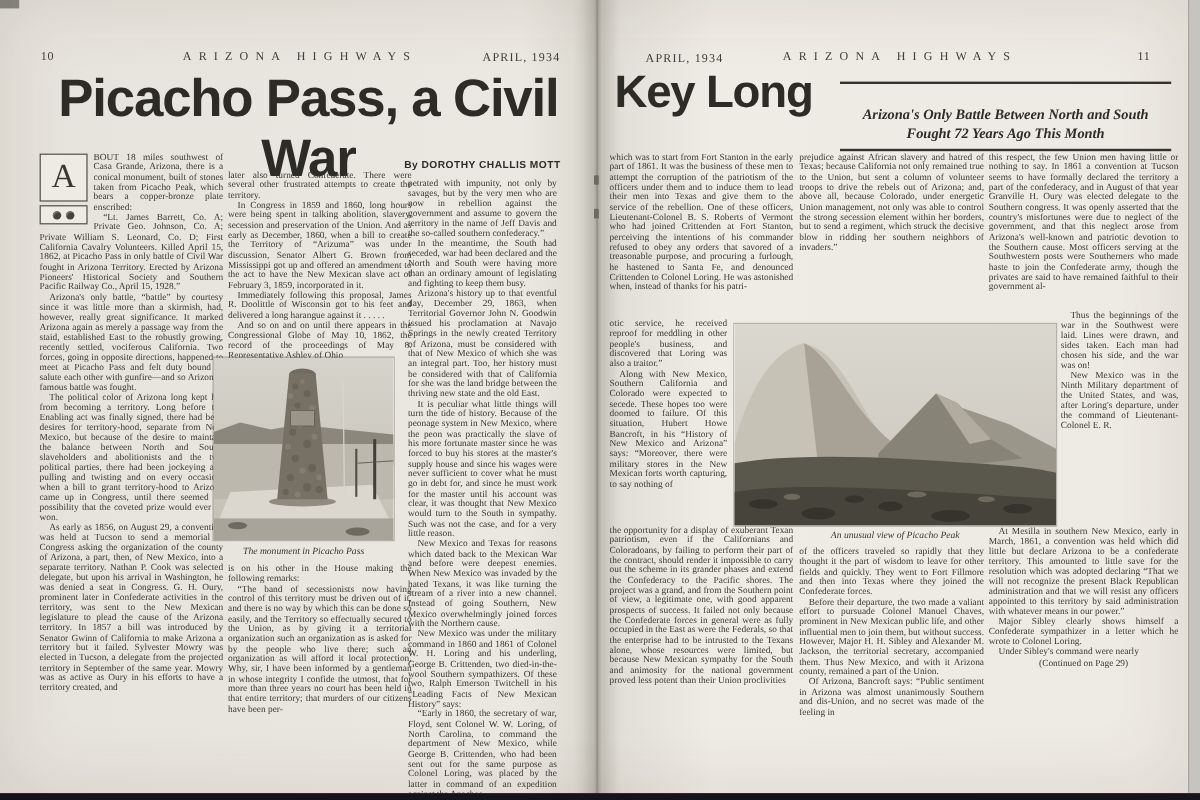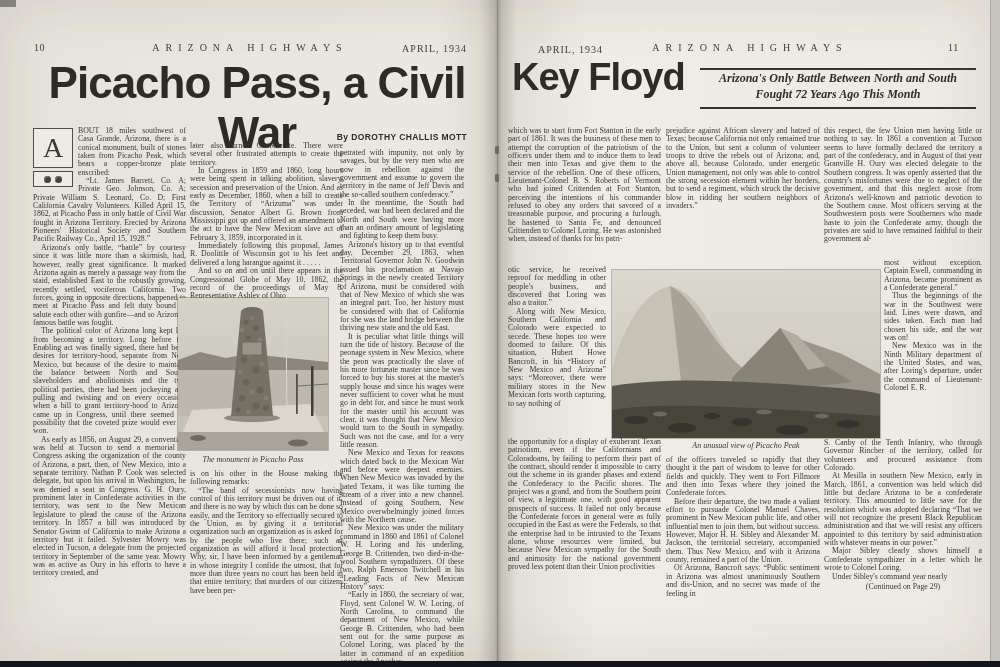--- a/index.html
+++ b/index.html
@@ -18,21 +18,21 @@
 
   .pghead{position:absolute;font-size:10px;letter-spacing:.5px;color:#3f3d37;}
   .journal{letter-spacing:6px;font-size:10px;text-align:center;}
   .issue{font-size:10px;letter-spacing:1px;}
 
   .headline{position:absolute;font-family:"Liberation Sans",sans-serif;font-weight:700;
             color:#2c2b26;letter-spacing:-1px;}
   .byline{position:absolute;font-family:"Liberation Sans",sans-serif;font-weight:700;
           font-size:8.5px;letter-spacing:.4px;text-align:center;color:#2e2c27;}
   .subhead{position:absolute;left:700px;top:68px;width:272px;border-top:2.5px solid #35332d;
-           border-bottom:2px solid #35332d;padding:0 2px 5px 2px;text-align:center;
+           border-bottom:2px solid #35332d;padding:17px 2px 5px 2px;text-align:center;
            font-style:italic;font-weight:700;font-size:12px;line-height:16px;color:#2e2c27;}
 
   .col{position:absolute;font-size:7.8px;line-height:8.35px;text-align:justify;color:#38362f;}
   .clip{overflow:hidden;}
   .col p{margin:0;text-indent:8px;}
   .col p.ni{text-indent:0;}
   .seg-narrow{width:98px;}
   .seg-narrow-r{width:98px;margin-left:60px;}
 
   .dc{float:left;width:40px;margin:1px 5px 1px 0;}
@@ -150,21 +150,21 @@
         <p>New Mexico was under the military command in 1860 and 1861 of Colonel W. H. Loring and his underling, George B. Crittenden, two died-in-the-wool Southern sympathizers. Of these two, Ralph Emerson Twitchell in his “Leading Facts of New Mexican History” says:</p>
         <p>“Early in 1860, the secretary of war, Floyd, sent Colonel W. W. Loring, of North Carolina, to command the department of New Mexico, while George B. Crittenden, who had been sent out for the same purpose as Colonel Loring, was placed by the latter in command of an expedition against the Apaches,</p>
       </div>
     </div>
 
     <div>
       <div class="pghead issue" style="left:538px;top:44px;">APRIL, 1934</div>
       <div class="pghead journal" style="left:620px;top:42px;width:260px;">ARIZONA HIGHWAYS</div>
       <div class="pghead" style="left:948px;top:42px;">11</div>
 
-      <h1 class="headline" style="left:512px;top:56px;width:200px;margin:0;font-size:38px;">Key Floyd</h1>
+      <h1 class="headline" style="left:512px;top:56px;width:200px;margin:0;font-size:38px;">Key Long</h1>
 
       <div class="subhead">Arizona's Only Battle Between North and South Fought 72 Years Ago This Month</div>
 
       <div class="col" style="left:508px;top:127px;width:153px;">
         <div class="clip" style="height:139px;">
           <p class="ni">which was to start from Fort Stanton in the early part of 1861. It was the business of these men to attempt the corruption of the patriotism of the officers under them and to induce them to lead their men into Texas and give them to the service of the rebellion. One of these officers, Lieutenant-Colonel B. S. Roberts of Vermont who had joined Crittenden at Fort Stanton, perceiving the intentions of his commander refused to obey any orders that savored of a treasonable purpose, and procuring a furlough, he hastened to Santa Fe, and denounced Crittenden to Colonel Loring. He was astonished when, instead of thanks for his patri-</p>
         </div>
         <div class="seg-narrow" style="min-height:172px;">
           <p class="ni">otic service, he received reproof for meddling in other people's business, and discovered that Loring was also a traitor.”</p>
           <p>Along with New Mexico, Southern California and Colorado were expected to secede. These hopes too were doomed to failure. Of this situation, Hubert Howe Bancroft, in his “History of New Mexico and Arizona” says: “Moreover, there were military stores in the New Mexican forts worth capturing, to say nothing of</p>
@@ -215,29 +215,27 @@
         <p class="ni">of the officers traveled so rapidly that they thought it the part of wisdom to leave for other fields and quickly. They went to Fort Fillmore and then into Texas where they joined the Confederate forces.</p>
         <p>Before their departure, the two made a valiant effort to pursuade Colonel Manuel Chaves, prominent in New Mexican public life, and other influential men to join them, but without success. However, Major H. H. Sibley and Alexander M. Jackson, the territorial secretary, accompanied them. Thus New Mexico, and with it Arizona county, remained a part of the Union.</p>
         <p>Of Arizona, Bancroft says: “Public sentiment in Arizona was almost unanimously Southern and dis-Union, and no secret was made of the feeling in</p>
       </div>
 
       <div class="col" style="left:824px;top:127px;width:158px;">
         <div class="clip" style="height:132px;">
           <p class="ni">this respect, the few Union men having little or nothing to say. In 1861 a convention at Tucson seems to have formally declared the territory a part of the confederacy, and in August of that year Granville H. Oury was elected delegate to the Southern congress. It was openly asserted that the country's misfortunes were due to neglect of the government, and that this neglect arose from Arizona's well-known and patriotic devotion to the Southern cause. Most officers serving at the Southwestern posts were Southerners who made haste to join the Confederate army, though the privates are said to have remained faithful to their government al-</p>
         </div>
         <div class="seg-narrow-r" style="min-height:180px;">
-          <p class="ni">most without exception. Captain Ewell, commanding in Arizona, became prominent as a Confederate general.”</p>
           <p>Thus the beginnings of the war in the Southwest were laid. Lines were drawn, and sides taken. Each man had chosen his side, and the war was on!</p>
           <p>New Mexico was in the Ninth Military department of the United States, and was, after Loring's departure, under the command of Lieutenant-Colonel E. R.</p>
         </div>
         <div>
-          <p class="ni">S. Canby of the Tenth Infantry, who through Governor Rincher of the territory, called for volunteers and procured assistance from Colorado.</p>
           <p>At Mesilla in southern New Mexico, early in March, 1861, a convention was held which did little but declare Arizona to be a confederate territory. This amounted to little save for the resolution which was adopted declaring “That we will not recognize the present Black Republican administration and that we will resist any officers appointed to this territory by said administration with whatever means in our power.”</p>
           <p>Major Sibley clearly shows himself a Confederate sympathizer in a letter which he wrote to Colonel Loring.</p>
-          <p>Under Sibley's command year nearly</p>
+          <p>Under Sibley's command were nearly</p>
           <p class="continued">(Continued on Page 29)</p>
         </div>
       </div>
     </div>
 
     <div class="gutter-shadow"></div>
     <div class="gutter-line"></div>
     <div class="staple" style="top:146px;"></div>
     <div class="staple" style="top:174px;"></div>
   </div>

